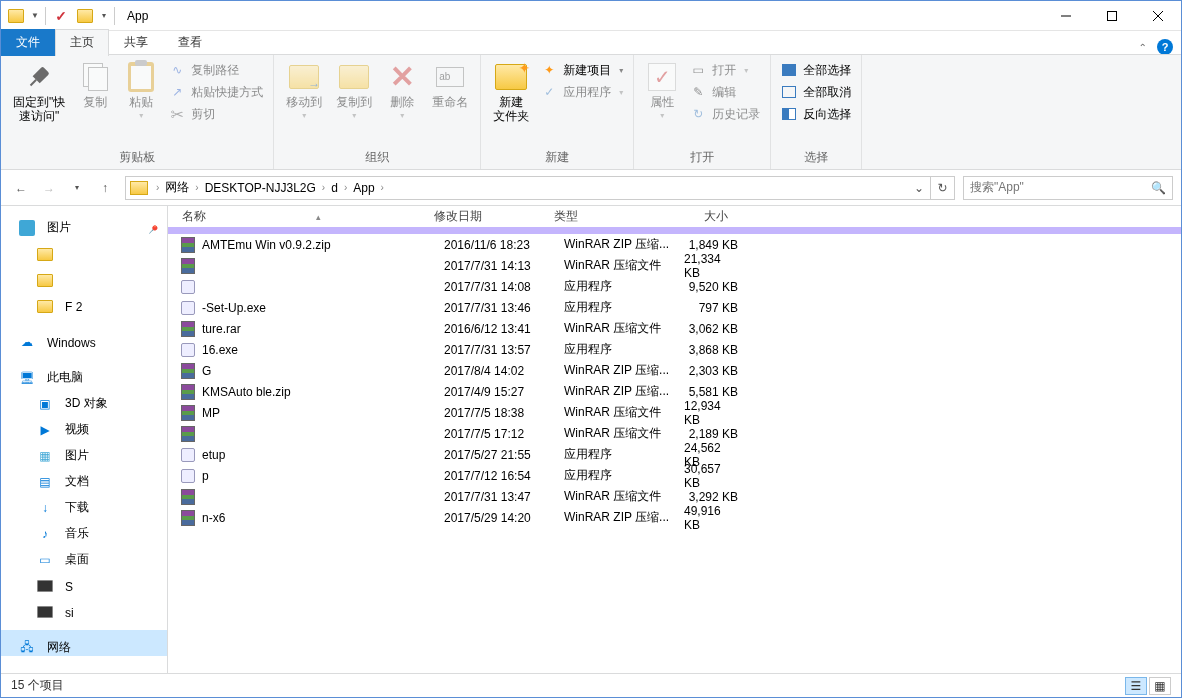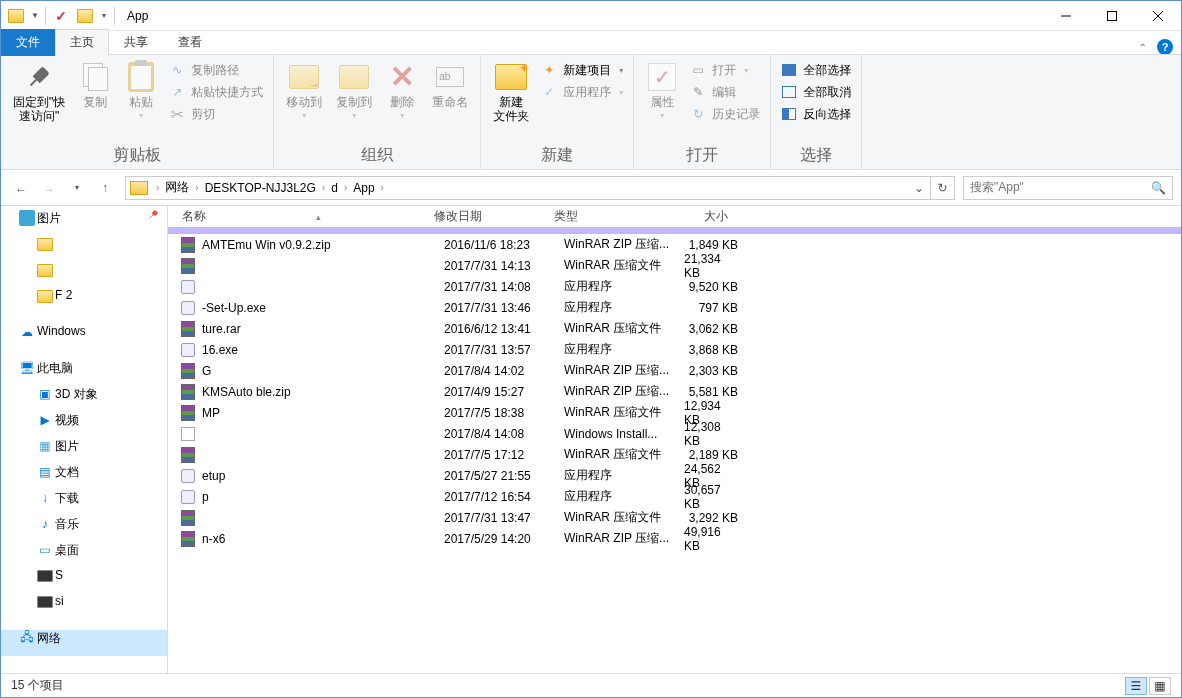--- a/index.html
+++ b/index.html
@@ -18,21 +18,21 @@
 .tab{padding:4px 14px 5px;color:#333;border:1px solid transparent;border-bottom:none;cursor:default;position:relative;top:1px}
 .tab.file{background:#1979ca;color:#fff;z-index:2}
 .tab.active{background:#f5f6f7;border-color:#dadbdc;z-index:2}
 .tabstrip-border{position:absolute;left:0;right:0;bottom:0;height:1px;background:#dadbdc}
 .help-area{margin-left:auto;display:flex;align-items:center;padding-right:8px;gap:10px}
 .help-chevron{color:#666;font-size:10px}
 .help-icon{width:16px;height:16px;border-radius:50%;background:#0078d7;color:#fff;display:flex;align-items:center;justify-content:center;font-size:11px;font-weight:bold}
 .ribbon{height:115px;background:#f5f6f7;border-bottom:1px solid #dadbdc;display:flex}
 .rgroup{display:flex;flex-direction:column;border-right:1px solid #e1e2e3;padding:2px 6px 0}
 .rgroup-body{flex:1;display:flex;align-items:flex-start;gap:2px}
-.rgroup-label{text-align:center;color:#666;padding:2px 0 3px;font-size:16px}
+.rgroup-label{text-align:center;color:#666;padding:2px 0 3px;font-size:12px}
 .rbtn-lg{display:flex;flex-direction:column;align-items:center;padding:4px 6px;min-width:44px;text-align:center;line-height:14px}
 .rbtn-lg .ico{width:32px;height:32px;margin-bottom:2px;display:flex;align-items:center;justify-content:center}
 .rbtn-sm{display:flex;align-items:center;gap:6px;padding:2px 4px;height:22px;white-space:nowrap}
 .rbtn-sm .ico{width:16px;height:16px;display:flex;align-items:center;justify-content:center}
 .rcol{display:flex;flex-direction:column;justify-content:flex-start;padding-top:2px}
 .disabled{opacity:.45}
 .ico-pin{width:24px;height:24px;transform:rotate(45deg)}
 .ico-pin::before{content:"";display:block;width:10px;height:14px;background:#6b6b6b;border-radius:2px 2px 0 0;margin:2px auto 0}
 .ico-pin::after{content:"";display:block;width:2px;height:8px;background:#6b6b6b;margin:0 auto}
 .ico-copy{position:relative;width:28px;height:28px}
@@ -58,21 +58,21 @@
 .crumbs{flex:1;height:24px;border:1px solid #ccc;display:flex;align-items:center;background:#fff;margin:0 4px}
 .crumb-folder{width:18px;height:14px;background:linear-gradient(#ffe9a6,#f7c944);border:1px solid #d6a816;margin:0 4px}
 .crumb-sep{color:#888;padding:0 4px;font-size:10px}
 .crumb{padding:0 2px}
 .crumbs-dd{margin-left:auto;padding:0 6px;color:#555}
 .refresh-btn{width:24px;height:24px;display:flex;align-items:center;justify-content:center;color:#555;border-left:1px solid #ccc}
 .search{width:210px;height:24px;border:1px solid #ccc;display:flex;align-items:center;padding:0 6px;color:#777}
 .search-glass{margin-left:auto;color:#555}
 .content{flex:1;display:flex;overflow:hidden}
 .tree{width:167px;border-right:1px solid #dadbdc;padding:4px 0;overflow:hidden}
-.tree-item{display:flex;align-items:flex-start;height:26px;padding-left:18px;gap:2px}
+.tree-item{display:flex;align-items:flex-end;height:26px;padding-left:18px;gap:12px}
 .tree-item.sub{padding-left:36px}
 .tree-item.sub2{padding-left:36px}
 .tree-item.sel{background:#cce8ff}
 .t-ico{width:16px;height:16px;display:flex;align-items:center;justify-content:center}
 .t-folder{width:16px;height:13px;background:linear-gradient(#ffe9a6,#f7c944);border:1px solid #d6a816;border-radius:1px}
 .t-drive{width:16px;height:12px;background:#cfd4d8;border:1px solid #888;border-radius:1px}
 .t-pin{color:#888;margin-left:auto;margin-right:8px;font-size:10px;transform:rotate(45deg)}
 .list{flex:1;display:flex;flex-direction:column}
 .list-header{height:28px;display:flex;align-items:center;border-bottom:7px solid #c4b5fd;color:#444}
 .col{padding:0 6px;display:flex;align-items:center;height:100%}
@@ -489,29 +489,20 @@
           <div class="ico-file">
             <div class="rar-ico"></div>
           </div>
           <div class="name">MP</div>
           <div class="col date">2017/7/5 18:38</div>
           <div class="col type">WinRAR 压缩文件</div>
           <div class="col size">12,934 KB</div>
         </div>
         <div class="row">
           <div class="ico-file">
-            <div class="msi-ico"></div>
-          </div>
-          <div class="name"></div>
-          <div class="col date">2017/8/4 14:08</div>
-          <div class="col type">Windows Install...</div>
-          <div class="col size">12,308 KB</div>
-        </div>
-        <div class="row">
-          <div class="ico-file">
             <div class="rar-ico"></div>
           </div>
           <div class="name"></div>
           <div class="col date">2017/7/5 17:12</div>
           <div class="col type">WinRAR 压缩文件</div>
           <div class="col size">2,189 KB</div>
         </div>
         <div class="row">
           <div class="ico-file">
             <div class="exe-ico"></div>

